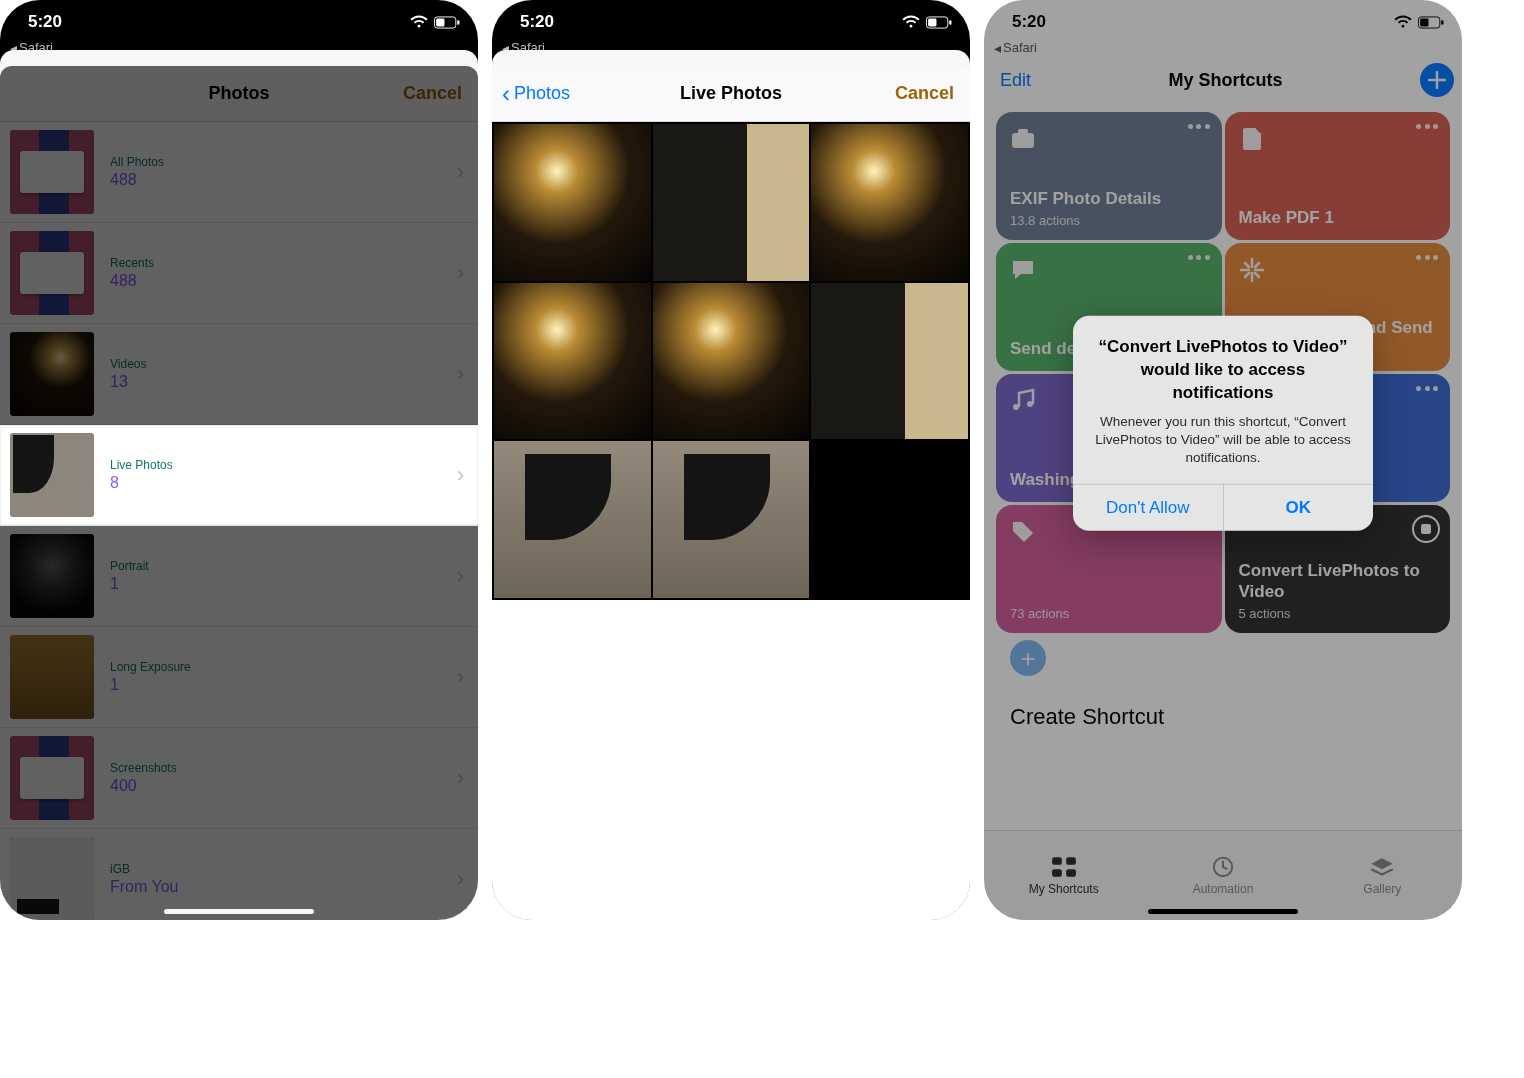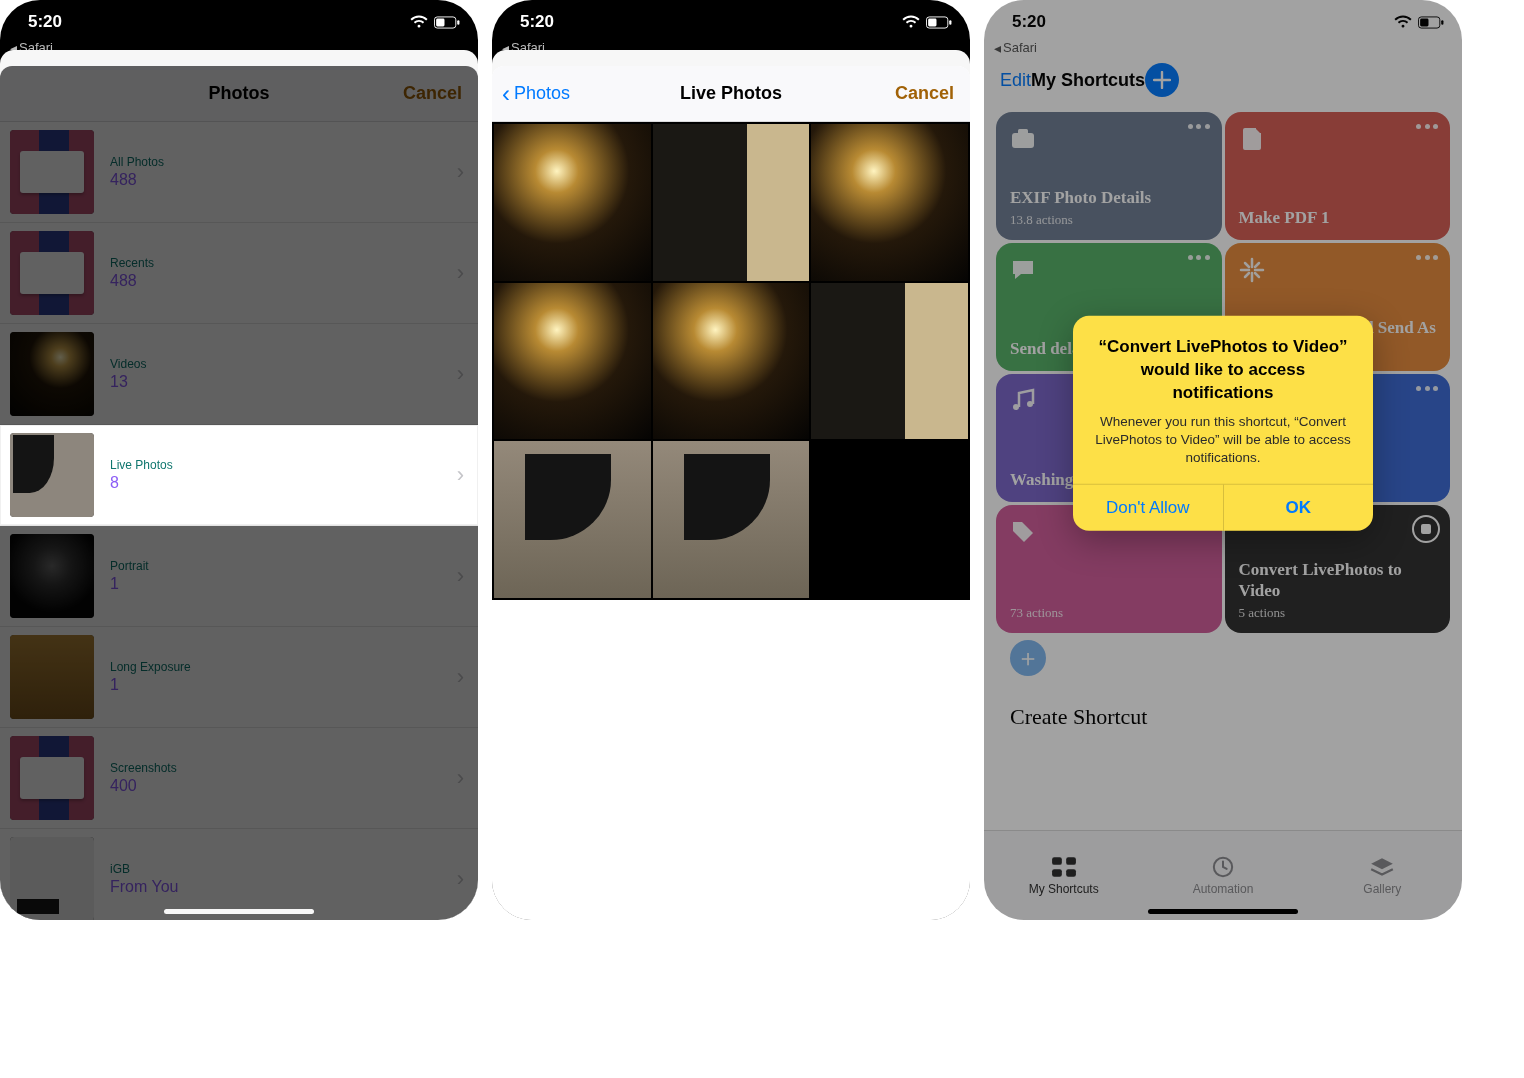--- a/index.html
+++ b/index.html
@@ -174,37 +174,36 @@
   .photo-cell.floor::after{
     content:""; position:absolute; left:20%; top:8%; width:55%; height:55%;
     background:#141414; border-radius:0 0 70% 0;
   }
   .photo-cell.selected {
     outline: 3px solid #fff; outline-offset:-3px;
   }
 
   
   .sc-nav {
-    display:flex; align-items:center; 
+    display:flex; align-items:center; justify-content:space-between;
     padding: 6px 8px 10px 16px;
   }
   .sc-edit { color:#007aff; font-size:18px; }
   .sc-title { font-size:18px; font-weight:700; color:#000; }
   .sc-add {
     width:34px; height:34px; border-radius:50%;
     background:#007aff; color:#fff;
     display:flex; align-items:center; justify-content:center;
     font-size:24px; font-weight:400;
   }
   .sc-grid {
     padding: 5px 12px;
     display:grid;
     grid-template-columns: 1fr 1fr;
     gap: 3px;
-    font-family: Liberation Serif, serif;
   }
   .sc-card {
     border-radius: 16px;
     min-height: 128px;
     padding: 14px 14px 12px 14px;
     color:#fff;
     position:relative;
     display:flex; flex-direction:column; justify-content:space-between;
   }
   .sc-card .card-icon { width:26px; height:26px; opacity:.95; }
@@ -262,21 +261,21 @@
   
   .alert-backdrop {
     position:absolute; inset:0;
     background:rgba(10,10,10,0.38);
   }
   .alert {
     position:absolute;
     left:50%; top:46%;
     transform:translate(-50%,-50%);
     width: 300px;
-    background:#fde047;
+    background:#e5e5e5;
     border-radius: 16px;
     overflow:hidden;
     box-shadow: 0 10px 35px rgba(0,0,0,.3);
   }
   .alert-body { padding: 20px 18px 16px 18px; text-align:center; }
   .alert-title { font-size:17px; font-weight:700; color:#000; line-height:1.35; }
   .alert-msg { font-size:13.5px; color:#2b2b2b; margin-top:8px; line-height:1.35; }
   .alert-buttons { display:flex; border-top:1px solid rgba(0,0,0,0.15); }
   .alert-buttons > div {
     flex:1; text-align:center; padding:13px 0;

